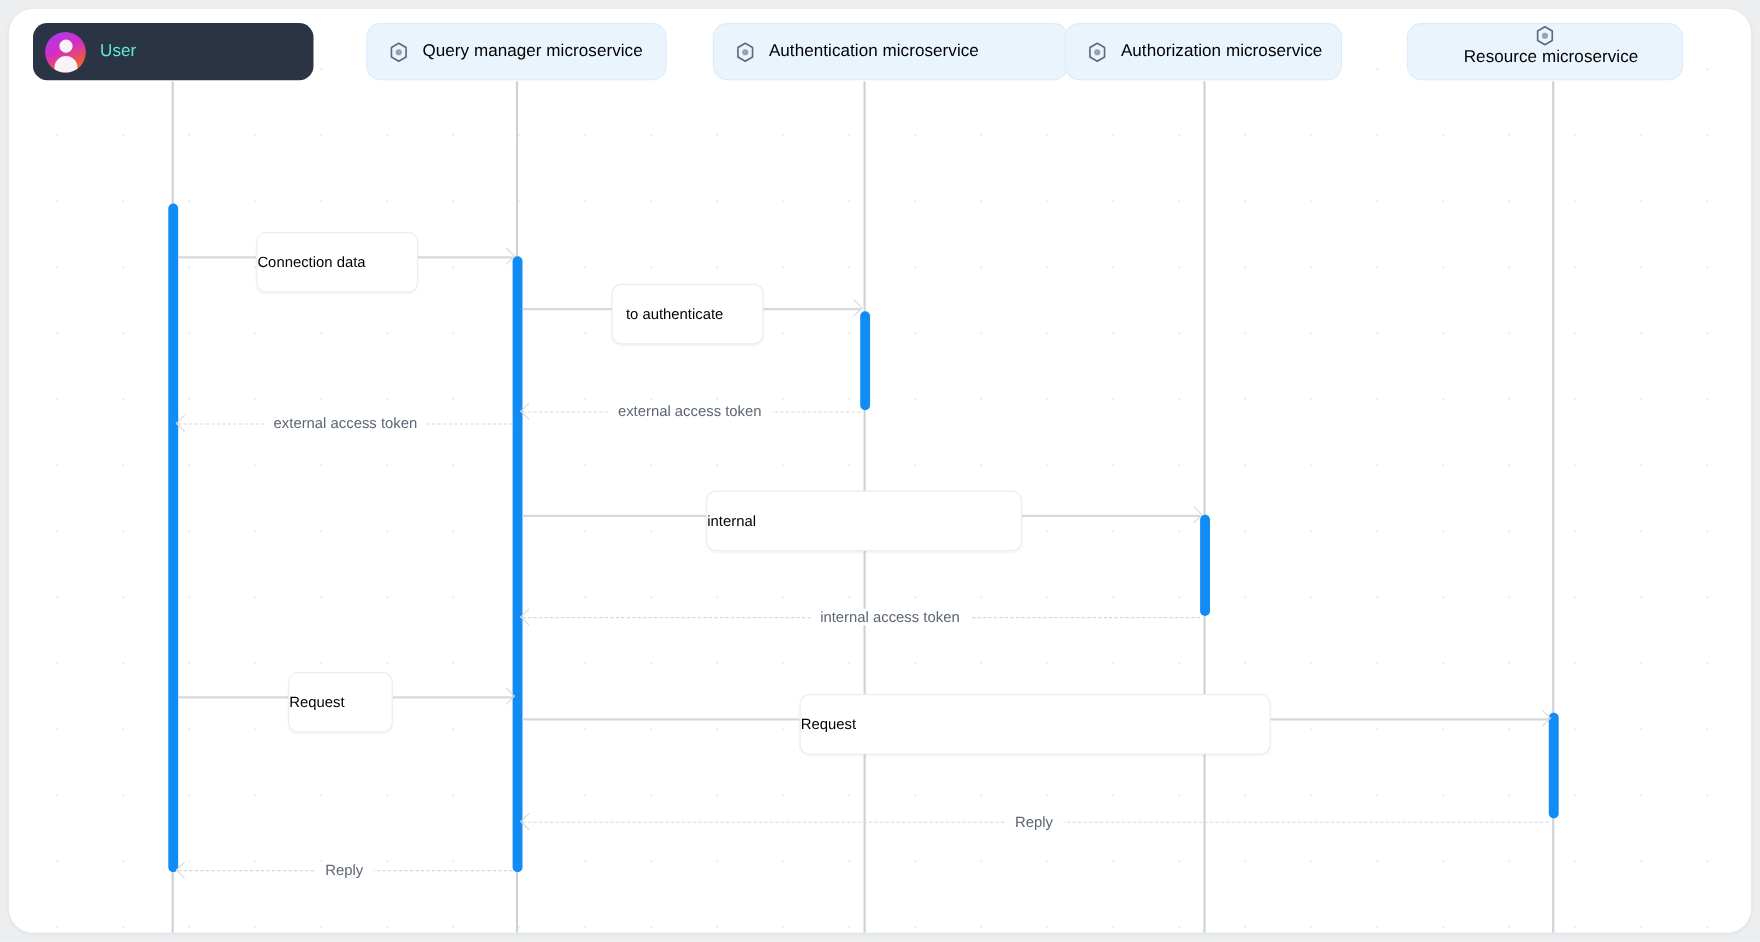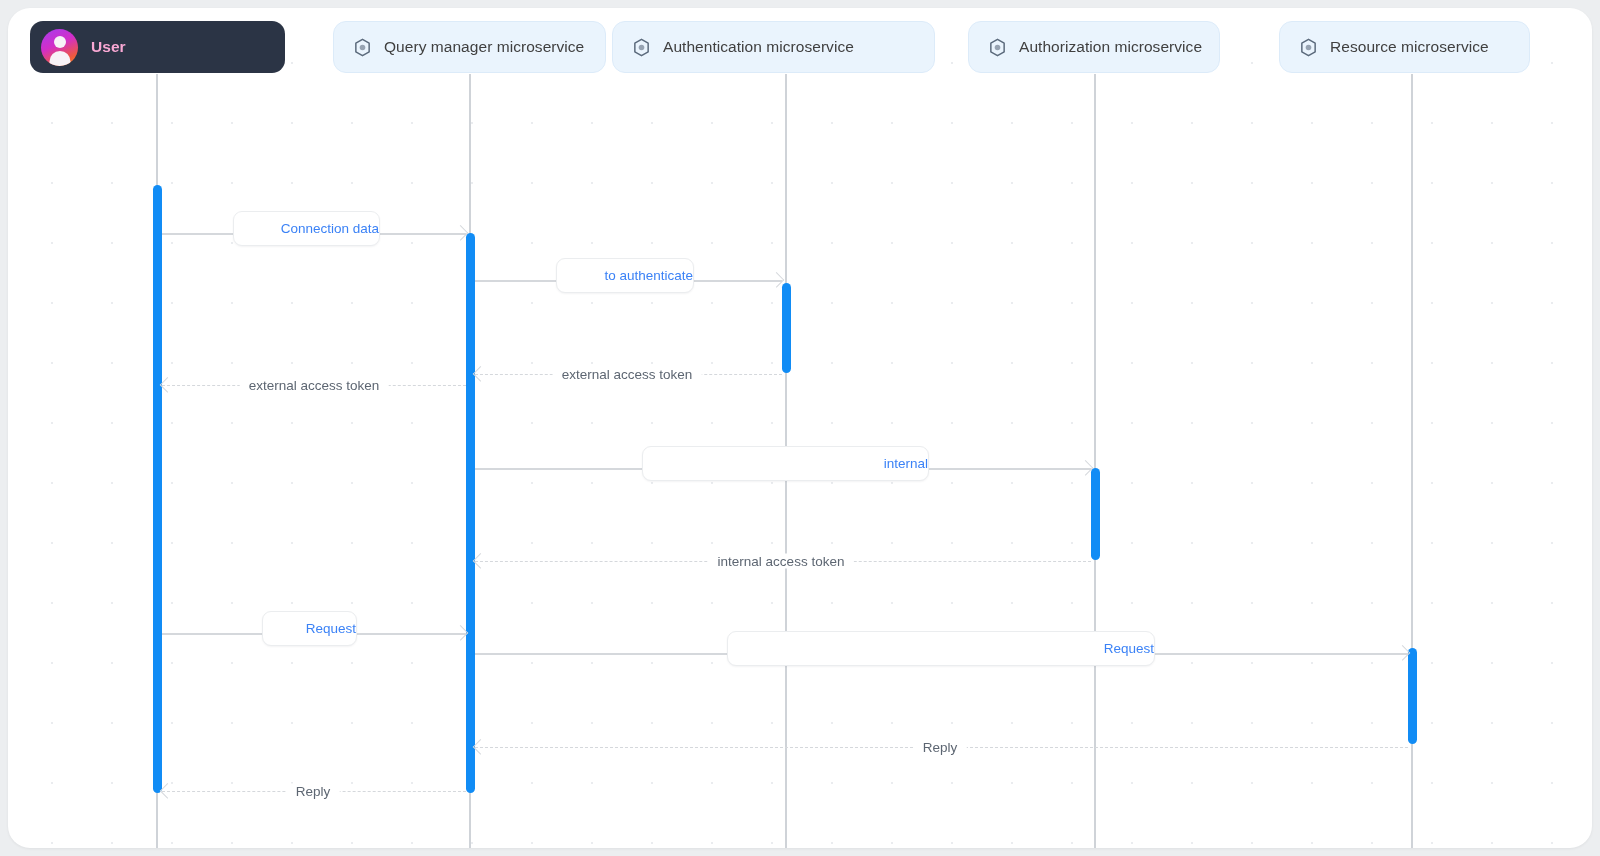--- a/index.html
+++ b/index.html
@@ -68,22 +68,22 @@
     padding-left: 11px;
   }
   .participant.service {
     background: #eaf4fd;
     border: 1px solid #dcebf9;
   }
   .p-label {
     font-size: 15.5px;
     letter-spacing: 0.05px;
   }
-  .participant.actor .p-label { color: #f9a8d4; font-weight: 700; margin-left: 13px; }
-  .participant.service .p-label { color: #404040; font-weight: 400; margin-left: 11px; }
+  .participant.actor .p-label { color: #5eead4; font-weight: 400; margin-left: 13px; }
+  .participant.service .p-label { color: #000000; font-weight: 400; margin-left: 11px; }
 
   .avatar {
     width: 37px; height: 37px;
     border-radius: 50%;
     background: linear-gradient(155deg, #a63df0 0%, #d22ec8 42%, #ef5a3c 78%, #f7922e 100%);
     position: relative;
     flex: 0 0 auto;
     overflow: hidden;
   }
   .avatar::before {
@@ -105,29 +105,29 @@
     background: #f7f3f7;
   }
 
   .hexicon { flex: 0 0 auto; width: 21px; height: 21px; display: block; }
 
   
   .msgbox {
     position: absolute;
     display: flex;
     align-items: center;
-    justify-content: flex-end;
+    justify-content: flex-start;
     background: #ffffff;
     border: 1px solid #ebedef;
     border-radius: 9px;
     box-shadow: 0 1px 2px rgba(16,24,40,0.05);
     font-size: 13.5px;
-    color: #3b82f6;
+    color: #000000;
     font-weight: 500;
-    height: 35px;
+    height: 55px;
     white-space: nowrap;
   }
 
   
   .inlinelabel {
     position: absolute;
     transform: translate(-50%, -50%);
     background: #ffffff;
     padding: 0 9px;
     font-size: 13.5px;
@@ -170,35 +170,35 @@
         <div class="avatar"></div>
         <span class="p-label">User</span>
       </div>
       <div class="participant service" style="left: 325px; top: 13px; width: 273px;">
         <svg class="hexicon" viewBox="0 0 24 24">
           <path d="M12 2.6 19.6 7v10L12 21.4 4.4 17V7z" fill="none" stroke="#5b6a7c" stroke-width="1.7" stroke-linejoin="round"></path>
           <circle cx="12" cy="12" r="3.2" fill="#97a3b2"></circle>
         </svg>
         <span class="p-label">Query manager microservice</span>
       </div>
-      <div class="participant service" style="left: 604px; top: 13px; width: 323px;">
+      <div class="participant service" style="left: 640px; top: 13px; width: 323px;">
         <svg class="hexicon" viewBox="0 0 24 24">
           <path d="M12 2.6 19.6 7v10L12 21.4 4.4 17V7z" fill="none" stroke="#5b6a7c" stroke-width="1.7" stroke-linejoin="round"></path>
           <circle cx="12" cy="12" r="3.2" fill="#97a3b2"></circle>
         </svg>
         <span class="p-label">Authentication microservice</span>
       </div>
       <div class="participant service" style="left: 960px; top: 13px; width: 252px; text-align: right;">
         <svg class="hexicon" viewBox="0 0 24 24">
           <path d="M12 2.6 19.6 7v10L12 21.4 4.4 17V7z" fill="none" stroke="#5b6a7c" stroke-width="1.7" stroke-linejoin="round"></path>
           <circle cx="12" cy="12" r="3.2" fill="#97a3b2"></circle>
         </svg>
         <span class="p-label">Authorization microservice</span>
       </div>
-      <div class="participant service" style="left: 1271px; top: 13px; width: 251px;">
+      <div class="participant service" style="left: 1271px; top: 13px; width: 251px; flex-direction: column;">
         <svg class="hexicon" viewBox="0 0 24 24">
           <path d="M12 2.6 19.6 7v10L12 21.4 4.4 17V7z" fill="none" stroke="#5b6a7c" stroke-width="1.7" stroke-linejoin="round"></path>
           <circle cx="12" cy="12" r="3.2" fill="#97a3b2"></circle>
         </svg>
         <span class="p-label">Resource microservice</span>
       </div>
       <div class="activation" style="left: 144.5px; top: 177px; height: 608px;"></div>
       <div class="activation" style="left: 457.5px; top: 225px; height: 560px;"></div>
       <div class="activation" style="left: 773.5px; top: 275px; height: 90px;"></div>
       <div class="activation" style="left: 1082.5px; top: 460px; height: 92px;"></div>
@@ -232,21 +232,21 @@
       <div style="position: absolute; left: 0px; top: 0px; width: 100%; height: 100%;">
         <div class="arrow" style="left: 466.5px; top: 460px; width: 167.5px;"></div>
         <div class="arrow" style="left: 921px; top: 460px; width: 161.5px;"></div>
         <div class="msgbox" style="left: 634px; top: 438px; width: 287px;">
           <span>internal</span>
         </div>
         <div class="head right" style="left: 1082.5px; top: 460px;"></div>
       </div>
       <div style="position: absolute; left: 0px; top: 0px; width: 100%; height: 100%;">
         <div class="arrow dashed" style="left: 466.5px; top: 553px; width: 616px;"></div>
-        <div class="inlinelabel" style="left: 773px; top: 553px;">internal access token</div>
+        <div class="inlinelabel" style="left: 801px; top: 553px;">internal access token</div>
         <div class="head left" style="left: 466.5px; top: 553px;"></div>
       </div>
       <div style="position: absolute; left: 0px; top: 0px; width: 100%; height: 100%;">
         <div class="arrow" style="left: 153.5px; top: 625px; width: 100.5px;"></div>
         <div class="arrow" style="left: 349px; top: 625px; width: 108.5px;"></div>
         <div class="msgbox" style="left: 254px; top: 603px; width: 95px;">
           <span>Request</span>
         </div>
         <div class="head right" style="left: 457.5px; top: 625px;"></div>
       </div>

